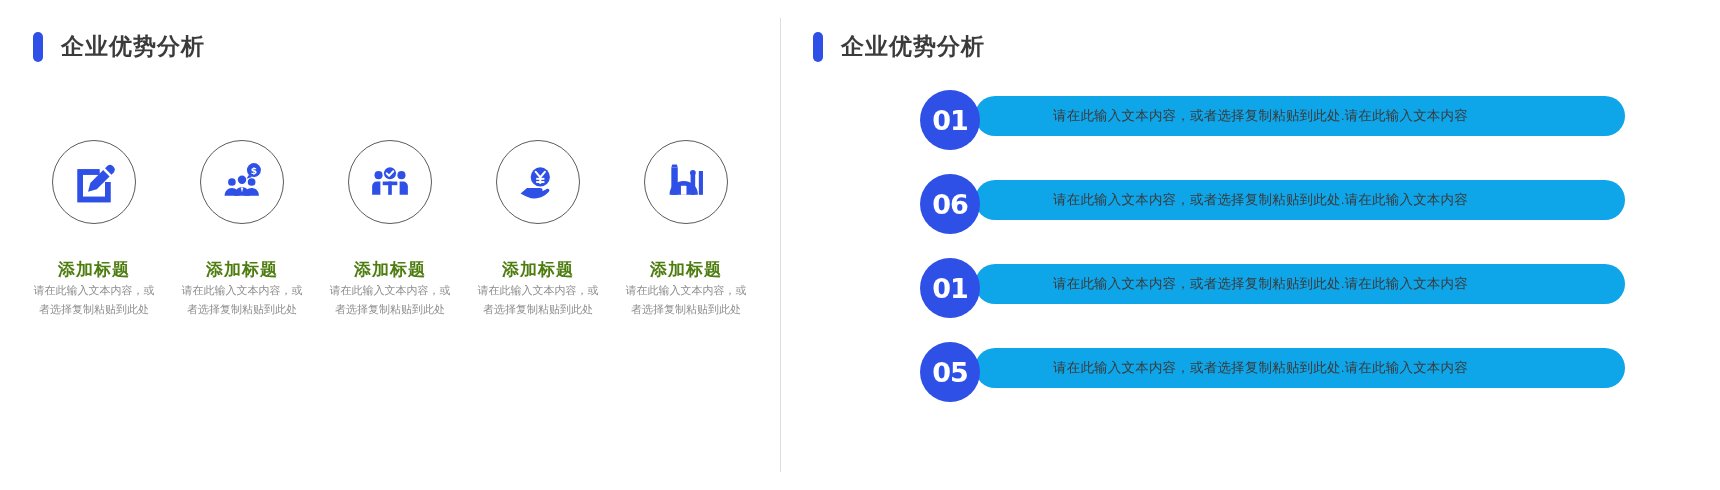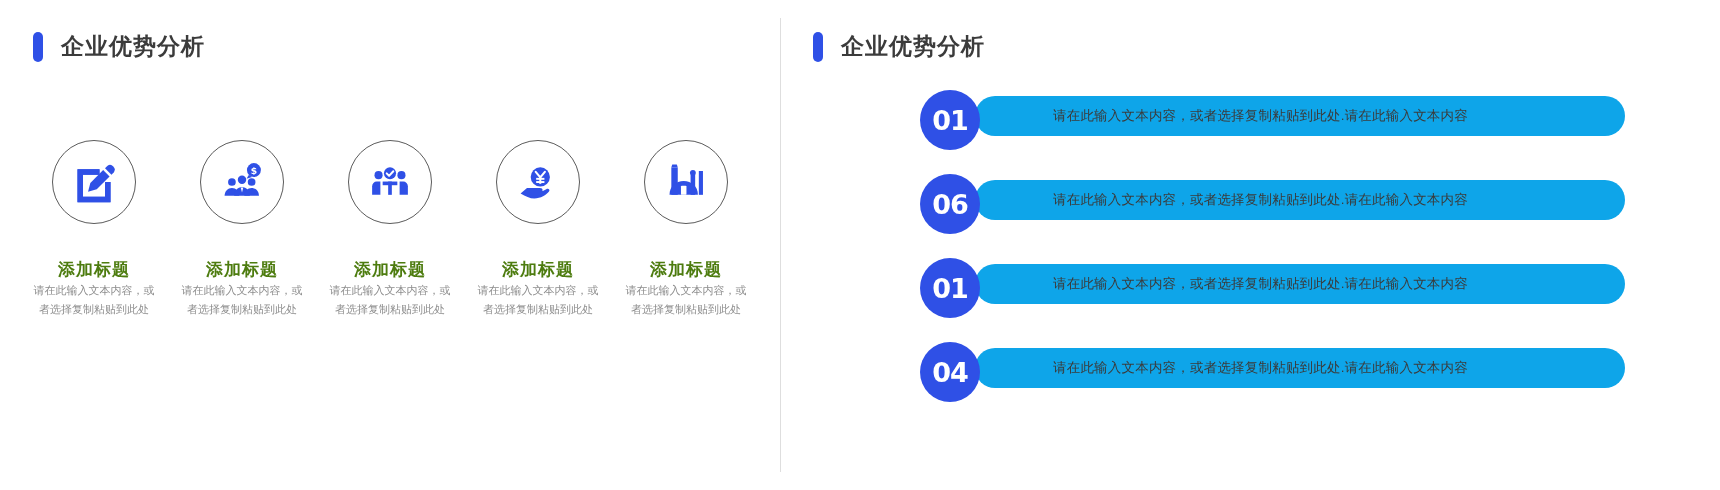--- a/index.html
+++ b/index.html
@@ -355,19 +355,19 @@
         <div class="num-pill">
           <span class="num-pill-text">请在此输入文本内容，或者选择复制粘贴到此处.请在此输入文本内容</span>
         </div>
         <div class="num-badge">01</div>
       </div>
 
       <div class="num-row">
         <div class="num-pill">
           <span class="num-pill-text">请在此输入文本内容，或者选择复制粘贴到此处.请在此输入文本内容</span>
         </div>
-        <div class="num-badge">04</div>
+        <div class="num-badge">05</div>
       </div>
 
     </div>
   </div>
 
 </div>
 
 </body></html>

